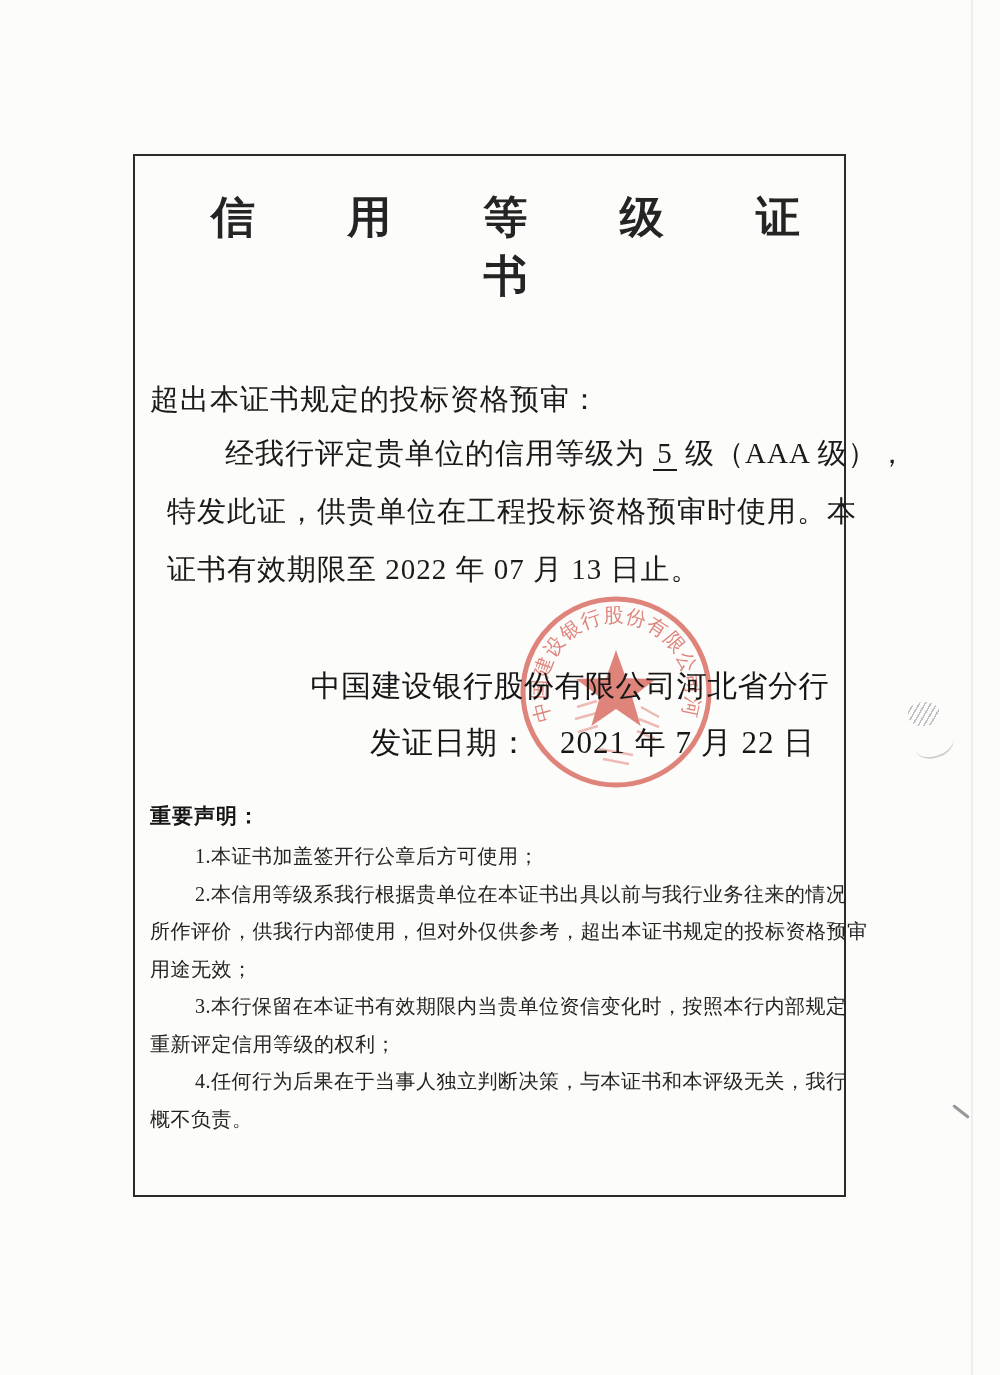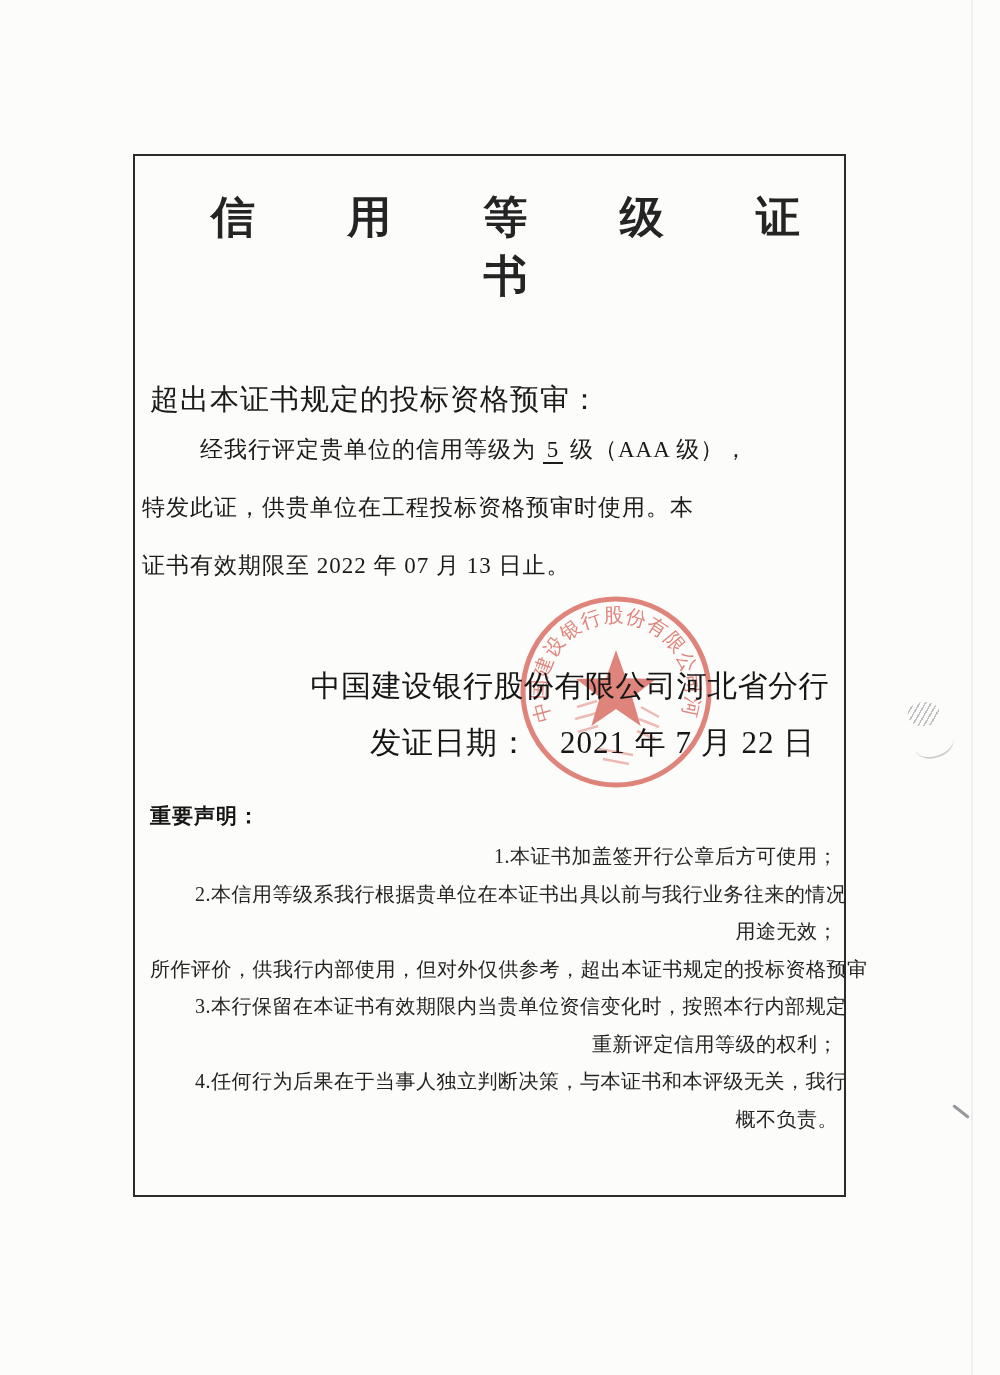--- a/index.html
+++ b/index.html
@@ -22,21 +22,21 @@
     box-sizing:border-box;color:#242424;
   }
   .cert-no{
     position:absolute;left:0;top:126px;width:100%;text-align:center;
     font-size:25px;letter-spacing:1px;color:#222;
   }
   .recipient{
     position:absolute;left:15px;top:224px;font-size:29px;letter-spacing:1px;color:#1b1b1b;
   }
   .bodyline{
-    position:absolute;left:7px;font-size:23px;letter-spacing:1px;color:#1b1b1b;white-space:nowrap;
+    position:absolute;left:32px;font-size:29px;letter-spacing:1px;color:#1b1b1b;white-space:nowrap;
   }
   .bl1{top:278px;padding-left:58px;}
   .bl2{top:336px;}
   .bl3{top:394px;}
   .grade{border-bottom:2px solid #1b1b1b;padding:0 4px;}
   .stamp{position:absolute;left:376px;top:431px;z-index:1;}
   .issuer{
     position:absolute;right:15px;top:510px;z-index:2;
     font-size:30px;letter-spacing:0.5px;color:#161616;white-space:nowrap;
   }
@@ -45,21 +45,21 @@
     font-size:31px;letter-spacing:1px;color:#161616;white-space:nowrap;
   }
   .dateline .date-value{margin-left:30px;}
   .decl-head{
     position:absolute;left:15px;top:646px;
     font-family:"Liberation Sans","DejaVu Sans",sans-serif;
     font-weight:700;font-size:21px;color:#161616;letter-spacing:1px;
   }
   .decl{
     position:absolute;left:15px;top:682px;width:688px;
-    font-size:20px;letter-spacing:0.5px;color:#242424;text-align:right;
+    font-size:20px;letter-spacing:0.5px;color:#242424;
   }
   .dl{height:37.5px;line-height:37.5px;white-space:nowrap;}
   .dl.ind{padding-left:45px;}
   
   .edge-shade{
     position:absolute;left:971px;top:0;width:2px;height:1375px;
     background:rgba(120,120,125,0.10);
   }
   .artifact-scribble{
     position:absolute;left:908px;top:702px;width:32px;height:24px;
@@ -113,22 +113,22 @@
 
   <div class="dateline">
     <span>发证日期：</span><span class="date-value">2021 年 7 月 22 日</span>
   </div>
 
   <div class="decl-head">重要声明：</div>
 
   <div class="decl">
     <div class="dl ind">1.本证书加盖签开行公章后方可使用；</div>
     <div class="dl ind">2.本信用等级系我行根据贵单位在本证书出具以前与我行业务往来的情况</div>
+    <div class="dl">所作评价，供我行内部使用，但对外仅供参考，超出本证书规定的投标资格预审</div>
     <div class="dl">用途无效；</div>
-    <div class="dl">所作评价，供我行内部使用，但对外仅供参考，超出本证书规定的投标资格预审</div>
     <div class="dl ind">3.本行保留在本证书有效期限内当贵单位资信变化时，按照本行内部规定</div>
     <div class="dl">重新评定信用等级的权利；</div>
     <div class="dl ind">4.任何行为后果在于当事人独立判断决策，与本证书和本评级无关，我行</div>
     <div class="dl">概不负责。</div>
   </div>
 
 </div>
 
 <div class="edge-shade"></div>
 <div class="artifact-scribble"></div>

